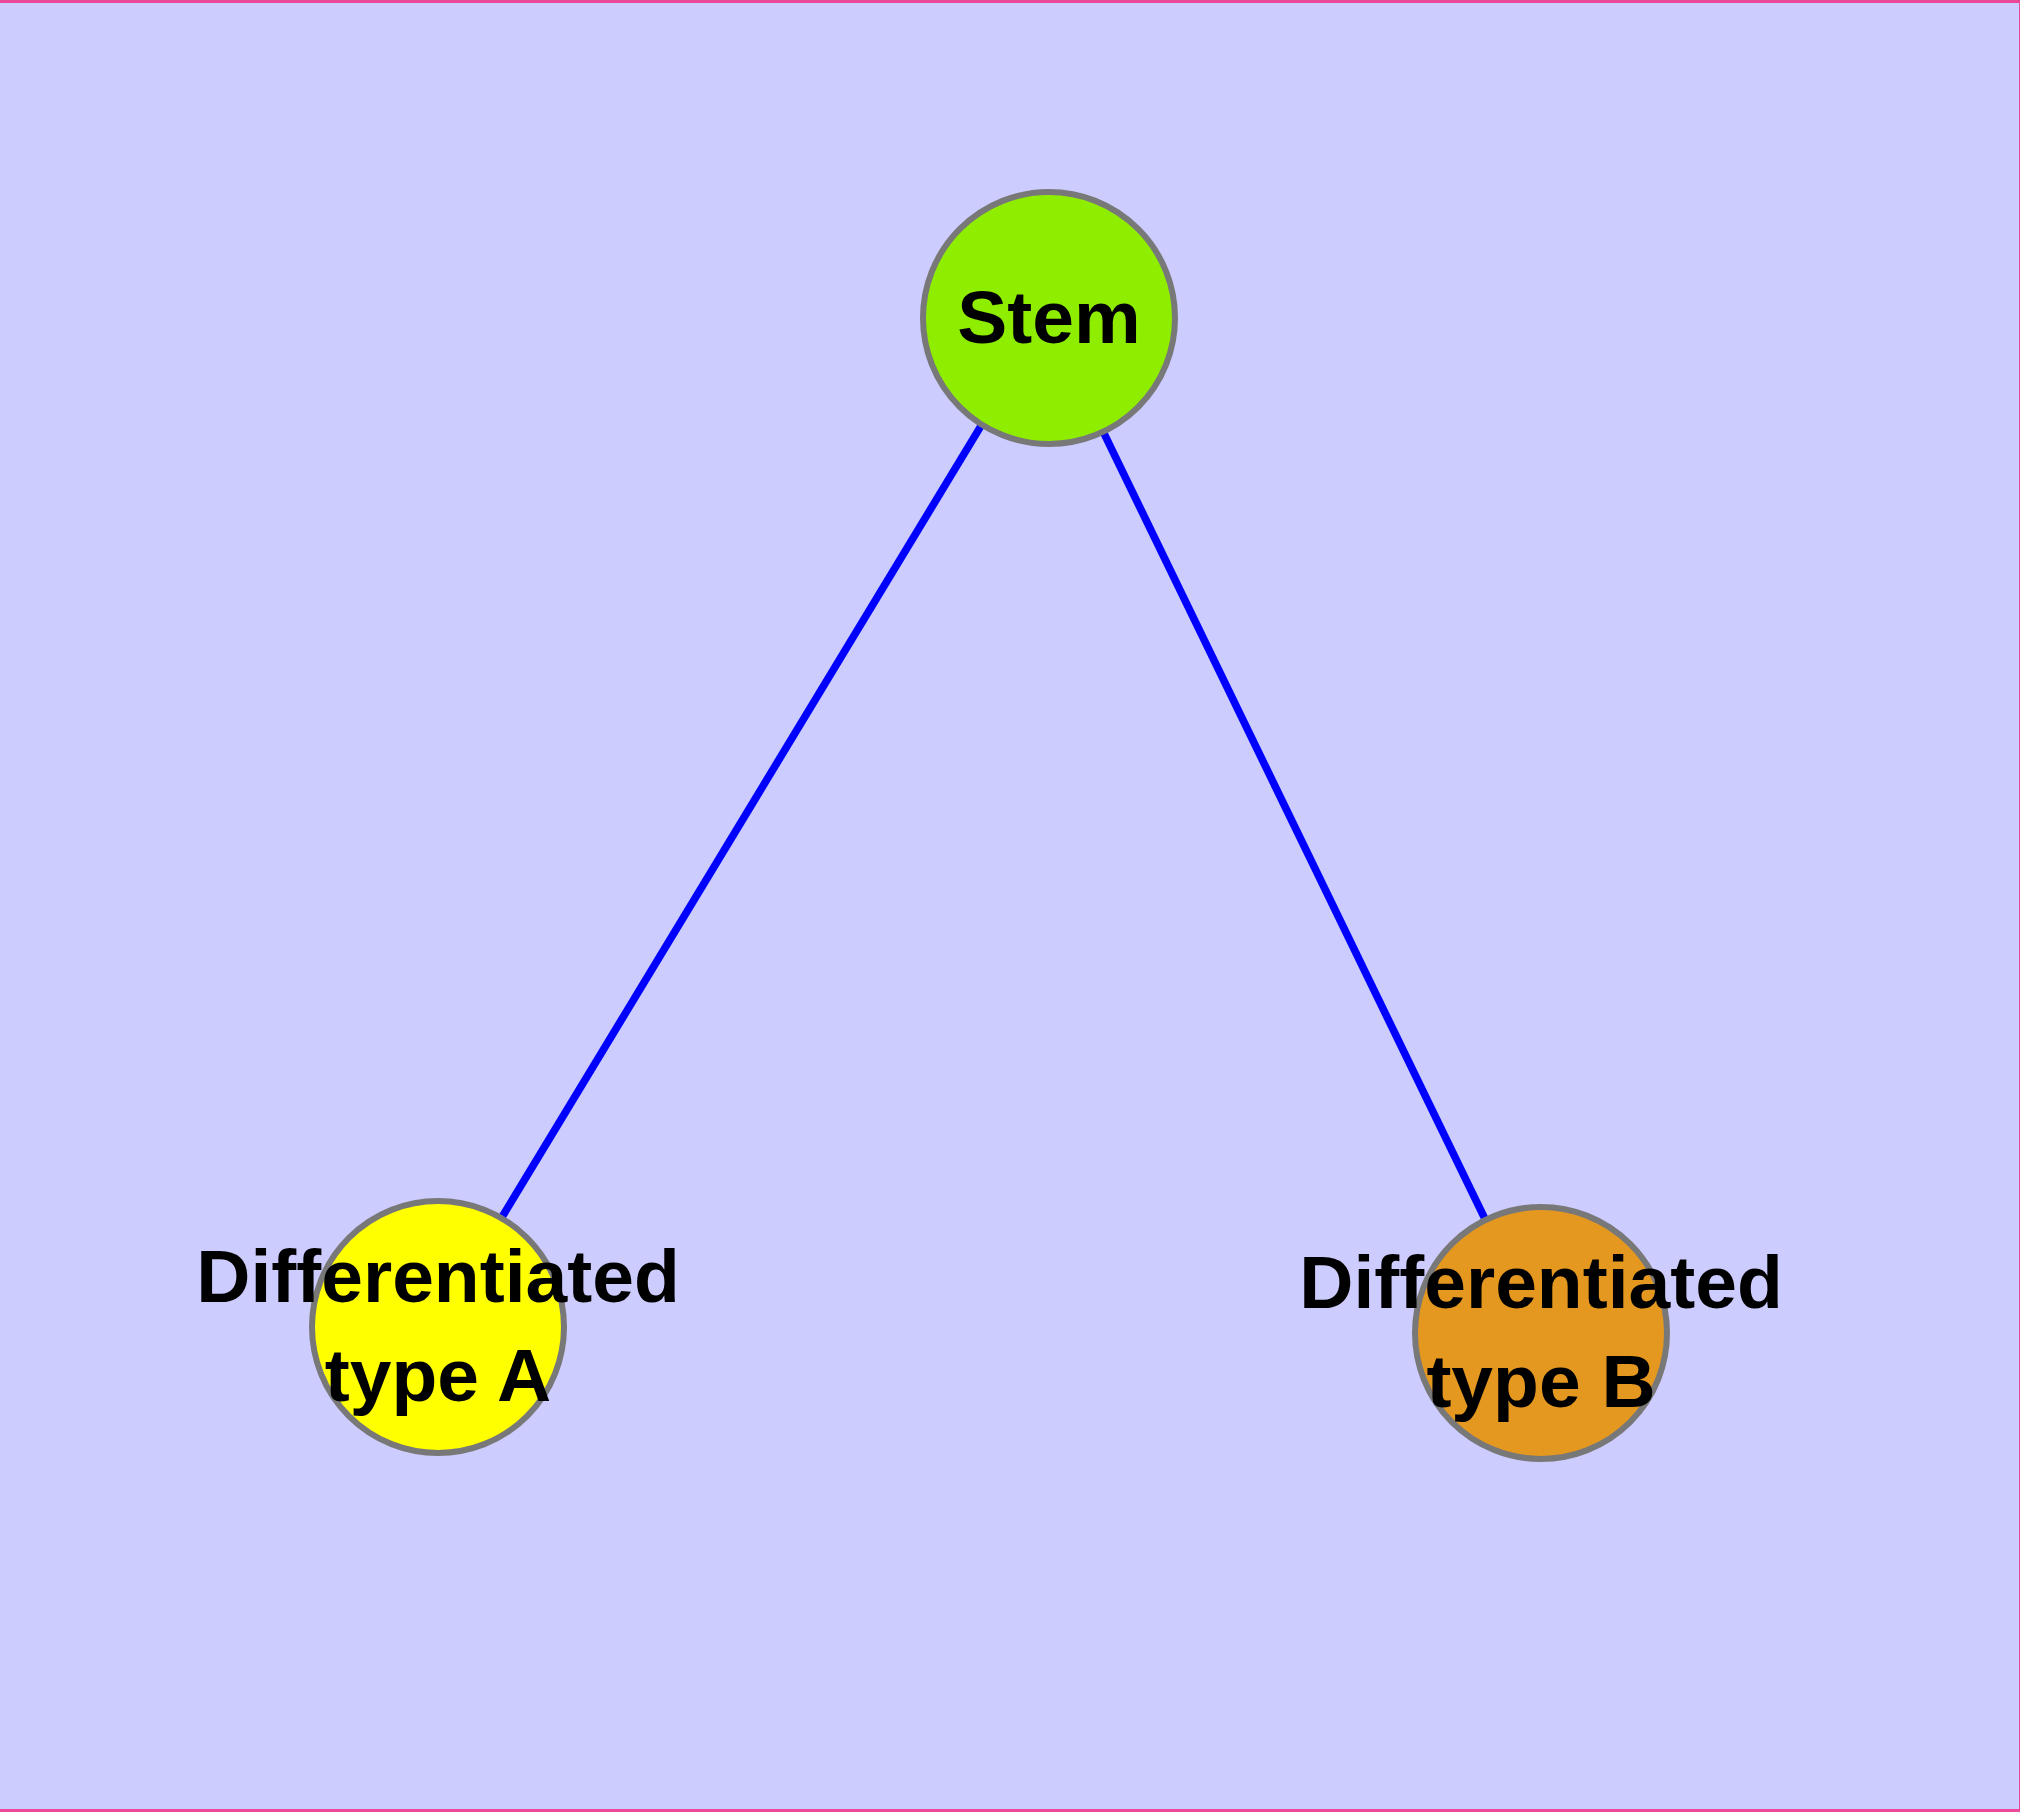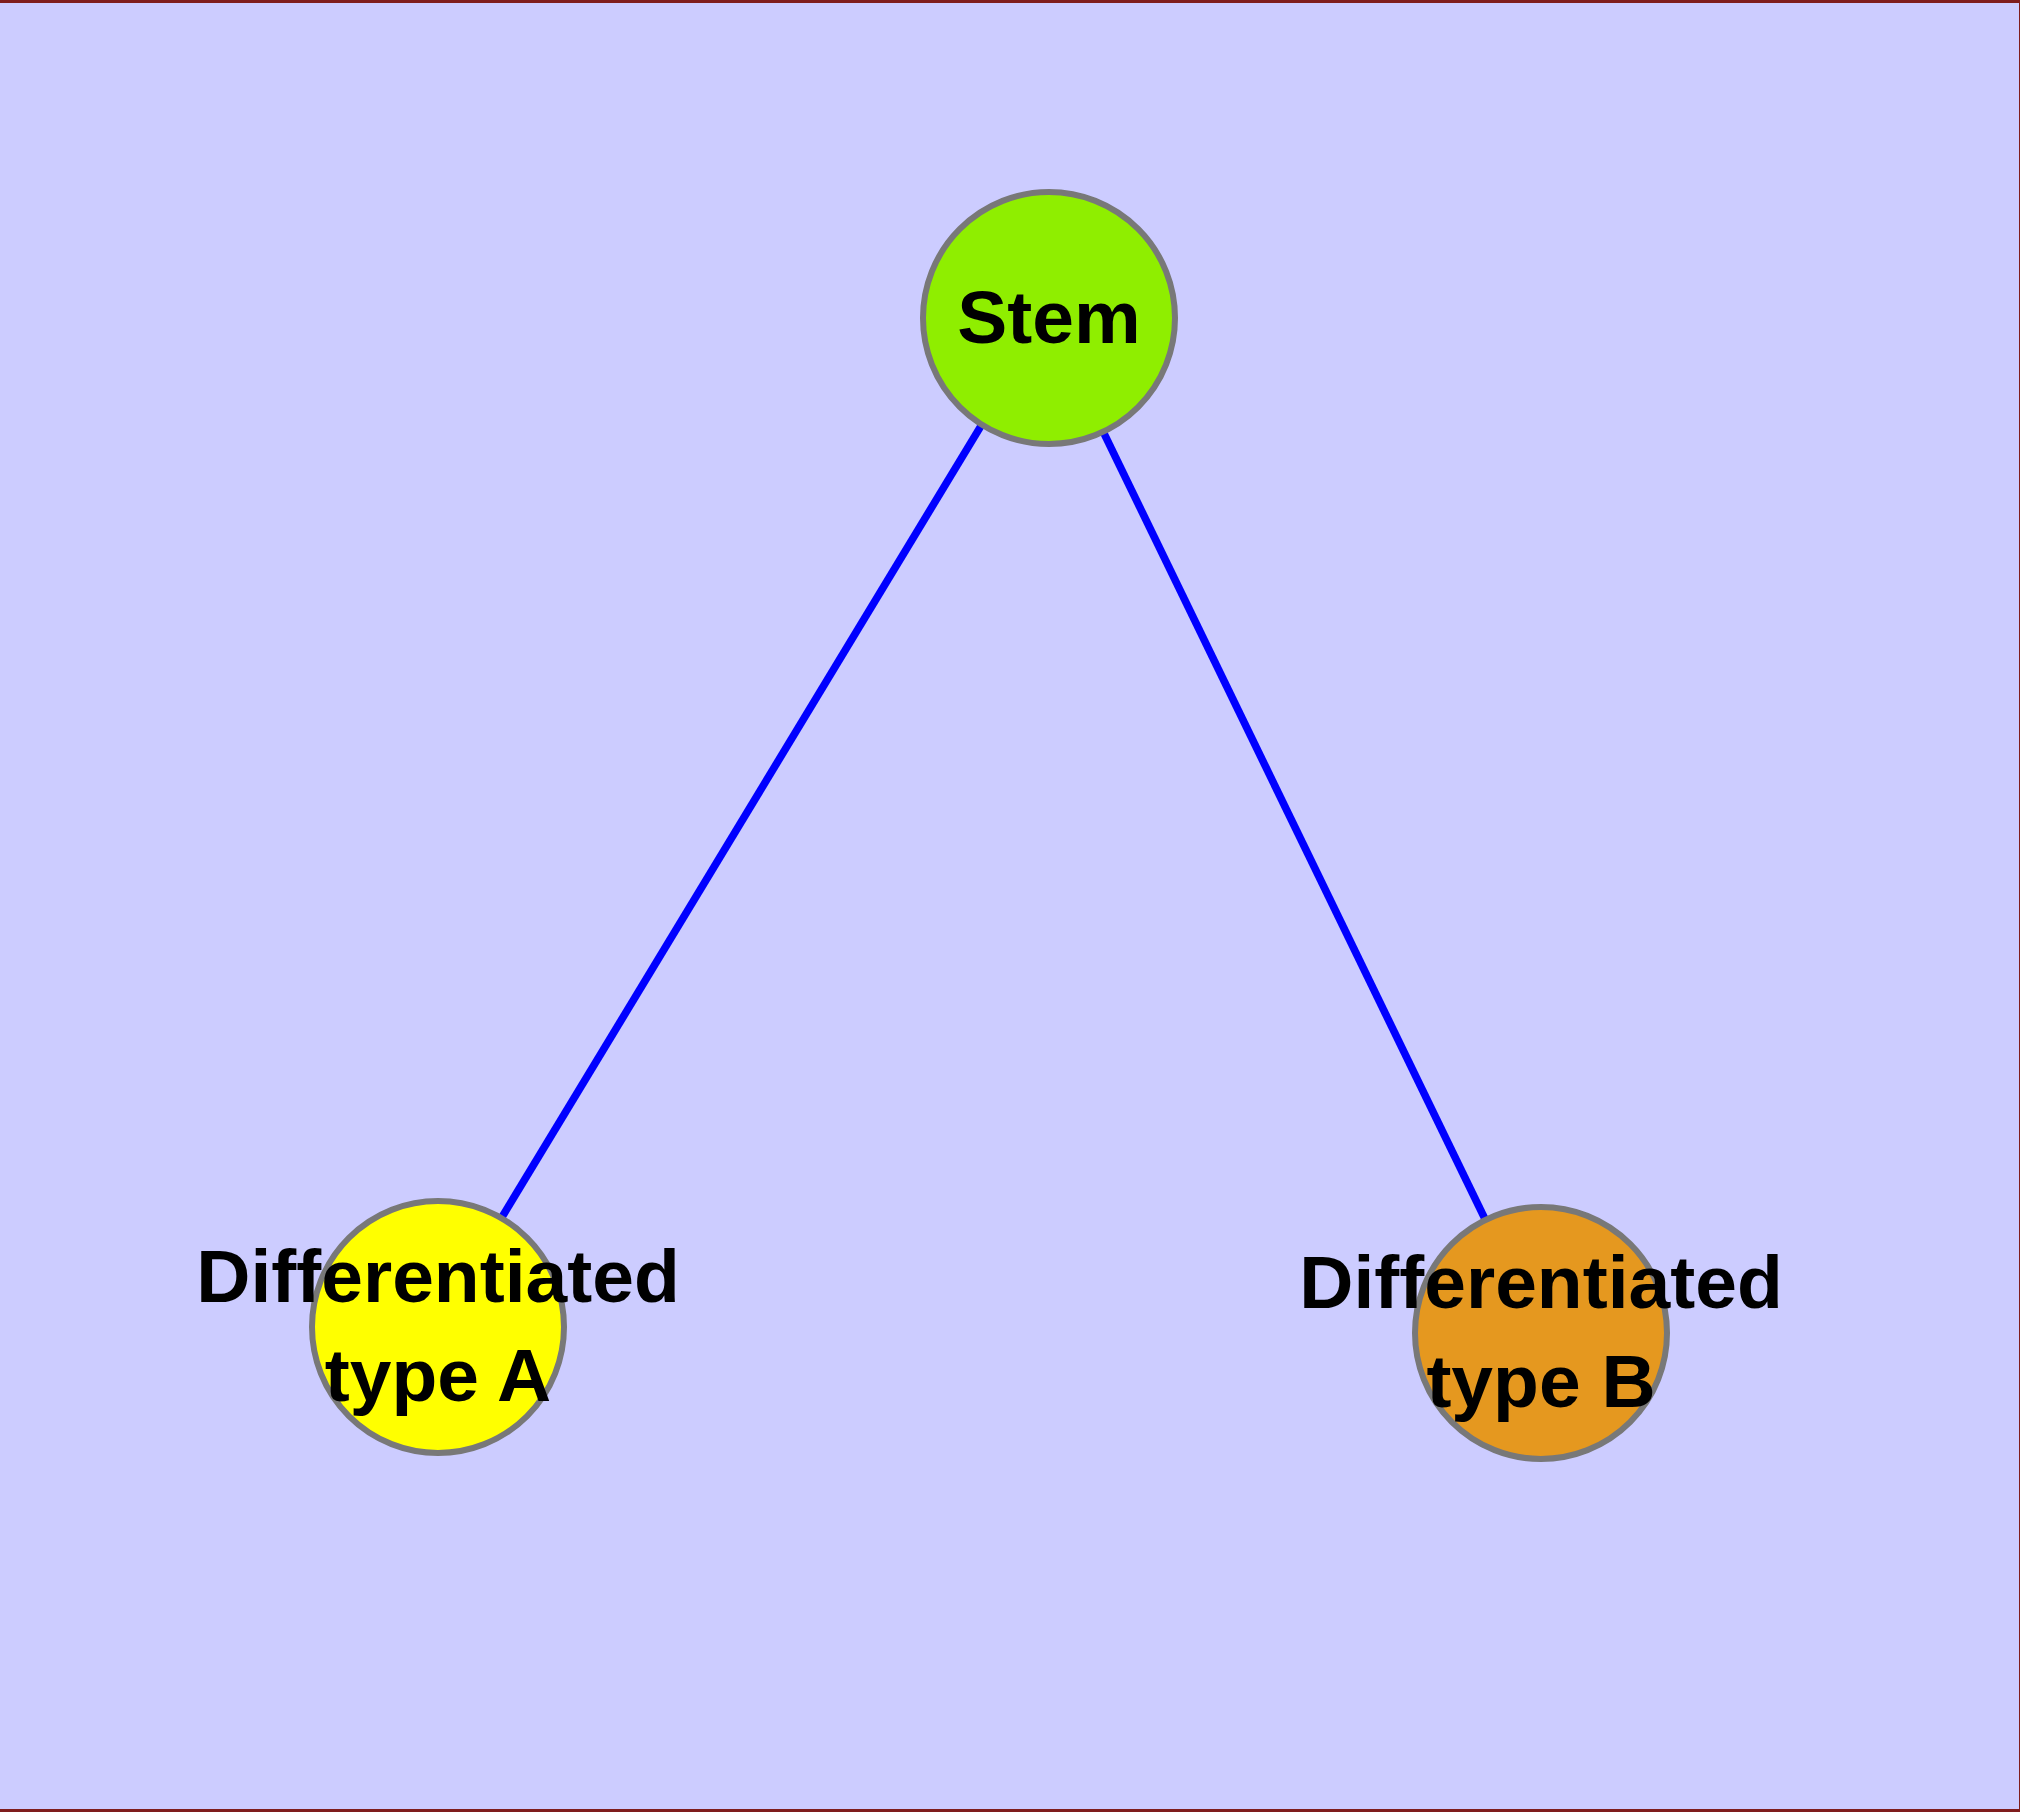--- a/index.html
+++ b/index.html
@@ -5,21 +5,21 @@
   html, body {
     margin: 0;
     padding: 0;
     background: #FFFFFF;
     font-family: "Liberation Sans", "DejaVu Sans", sans-serif;
   }
   .viewport {
     position: relative;
     width: 2021px;
     height: 1812px;
-    background: #7f1d1d;
+    background: #ec4899;
     overflow: hidden;
   }
   .canvas {
     position: absolute;
     left: 0;
     top: 2.5px;
     right: 2.5px;
     bottom: 3.4px;
     overflow: hidden;
   }

